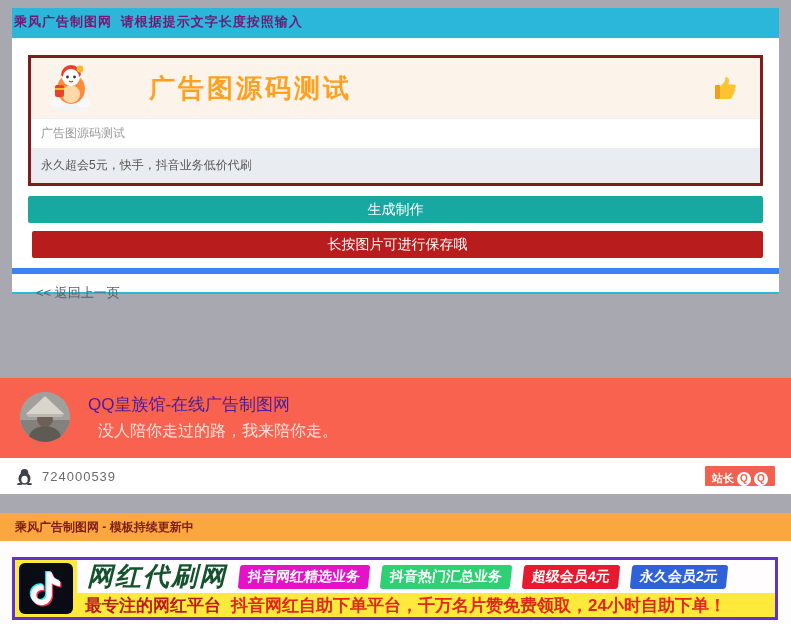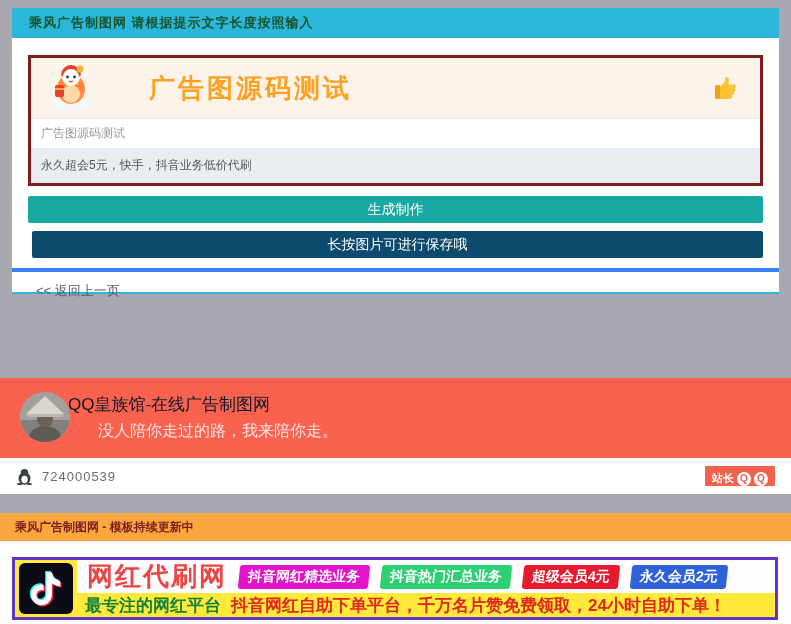--- a/index.html
+++ b/index.html
@@ -3,46 +3,46 @@
 <meta charset="utf-8">
 <style>
   * { margin:0; padding:0; box-sizing:border-box; }
   html,body { background:#a8a8b0; }
   body { font-family:"Liberation Sans","DejaVu Sans",sans-serif; }
   .page { position:relative; width:791px; height:624px; background:#a8a8b0; overflow:hidden; }
 
   
   .panel { position:absolute; left:12px; top:8px; width:767px; height:286px;
            background:#ffffff; border-bottom:2px solid #2ab7d9; }
-  .topbar { height:30px; line-height:30px; background:#2ab7d9; color:#14532d;
-            font-size:13px; padding-left:17px; font-weight:bold; letter-spacing:1px; }
+  .topbar { height:30px; line-height:30px; background:#2ab7d9; color:#701a75;
+            font-size:13px; padding-left:2px; font-weight:bold; letter-spacing:1px;font-family:Liberation Mono, monospace; }
   .card { margin:17px 16px 0; border:3px solid #7f1d1d; }
   .card-header { height:60px; background:#fcf3eb; display:flex; align-items:center;
                  padding:0 20px 0 14px; }
   .logo-icon { width:52px; height:50px; flex:none; }
   .card-title { margin-left:52px; font-size:26px; font-weight:bold; color:#ffa01e;
                 letter-spacing:3px; }
   .thumb-icon { margin-left:auto; width:30px; height:30px; flex:none; }
   .input-row { display:block; width:100%; border:none; outline:none; font-size:12px;
                padding-left:10px; font-family:inherit; }
   .row1 { height:30px; background:#ffffff; color:#9a9a9a; border-top:1px solid #eeeeee; }
   .row2 { height:35px; background:#e9edf2; color:#555555; }
   .btn { margin:0 16px; height:27px; line-height:27px; text-align:center; color:#ffffff;
          font-size:14px; border-radius:2px; cursor:pointer; }
   .btn-generate { margin-top:10px; background:#17a9a1; }
-  .btn-save { margin-top:8px; background:#0c4a6e;margin-left:20px; }
-  .back-row { margin-top:10px; border-top:4px solid #3b82f6; padding:9px 24px; }
+  .btn-save { margin-top:8px; background:#b91c1c;margin-left:20px; }
+  .back-row { margin-top:10px; border-top:6px solid #3b82f6; padding:9px 24px; }
   .back-link { font-size:13px; color:#55616b; text-decoration:none; cursor:pointer; }
 
   
   .profile-banner { position:absolute; left:0; top:378px; width:791px; height:80px;
                     background:#f9624f; }
   .avatar { position:absolute; left:20px; top:14px; width:50px; height:50px;
             border-radius:50%; overflow:hidden; background:#9d9d9d; }
-  .profile-name { position:absolute; left:68px; top:15px; color:#0f172a; font-size:17px; }
+  .profile-name { position:absolute; left:88px; top:15px; color:#4c1d95; font-size:17px; }
   .profile-motto { position:absolute; left:98px; top:43px; color:rgba(255,255,255,.82);
                    font-size:16px; }
 
   
   .qq-bar { position:absolute; left:0; top:458px; width:791px; height:36px; background:#ffffff;
             display:flex; align-items:center; padding:3px 16px; }
   .qq-icon { width:17px; height:17px; flex:none; }
   .qq-number { margin-left:9px; font-size:13px; color:#6b6b6b; letter-spacing:1px; }
   .qq-badge { margin-left:auto; background:#f4604e; border-radius:1px; height:20px;
               display:flex; align-items:flex-end; gap:3px; padding:0 7px; cursor:pointer; }
@@ -57,30 +57,30 @@
   .footer-white { position:absolute; left:0; top:541px; width:791px; height:83px; background:#fdfdfd; }
 
   
   .ad-banner { position:absolute; left:12px; top:557px; width:766px; height:63px;
                border:3px solid #6233c9; background:#ffe93a; display:flex; cursor:pointer; }
   .tiktok-box { width:54px; height:51px; margin:3px 4px; background:#0b0b16; border-radius:6px;
                 flex:none; display:flex; align-items:center; justify-content:center; }
   .ad-right { flex:1; display:flex; flex-direction:column; min-width:0; }
   .ad-top { height:33px; background:#fffdfd; display:flex; align-items:center; gap:12px;
             padding-left:10px; }
-  .ad-brand { font-size:26px; font-weight:bold; color:#ef4444; letter-spacing:2px; flex:none; }
+  .ad-brand { font-size:26px; font-weight:bold; color:#14532d; letter-spacing:2px; flex:none;font-style:italic; }
   .ad-btn { transform:skewX(-6deg); padding:3px 9px; border-radius:3px; color:#ffffff;
             font-size:14px; font-weight:bold; white-space:nowrap; flex:none; }
   .ad-btn.magenta { background:#e412c9; }
   .ad-btn.green { background:#2fcf74; }
   .ad-btn.red { background:#e6192e; }
   .ad-btn.blue { background:#2f62d9; }
   .ad-bottom { flex:1; background:#ffe93a; display:flex; align-items:center; gap:10px;
                padding-left:8px; }
-  .ad-tagline { color:#15803d; font-size:17px; font-weight:bold; white-space:nowrap; }
+  .ad-tagline { color:#b91c1c; font-size:17px; font-weight:bold; white-space:nowrap; }
   .ad-bottom-text { color:#e1261b; font-size:17px; font-weight:bold; white-space:nowrap; }
 </style>
 </head>
 <body>
 
 <div class="page">
 
   <div class="panel">
     <div class="topbar">
       <span>乘风广告制图网 请根据提示文字长度按照输入</span>

